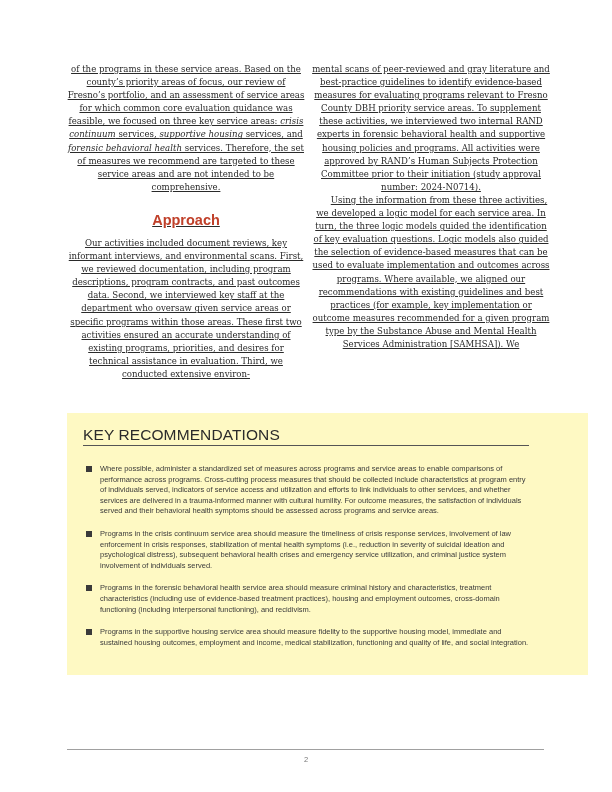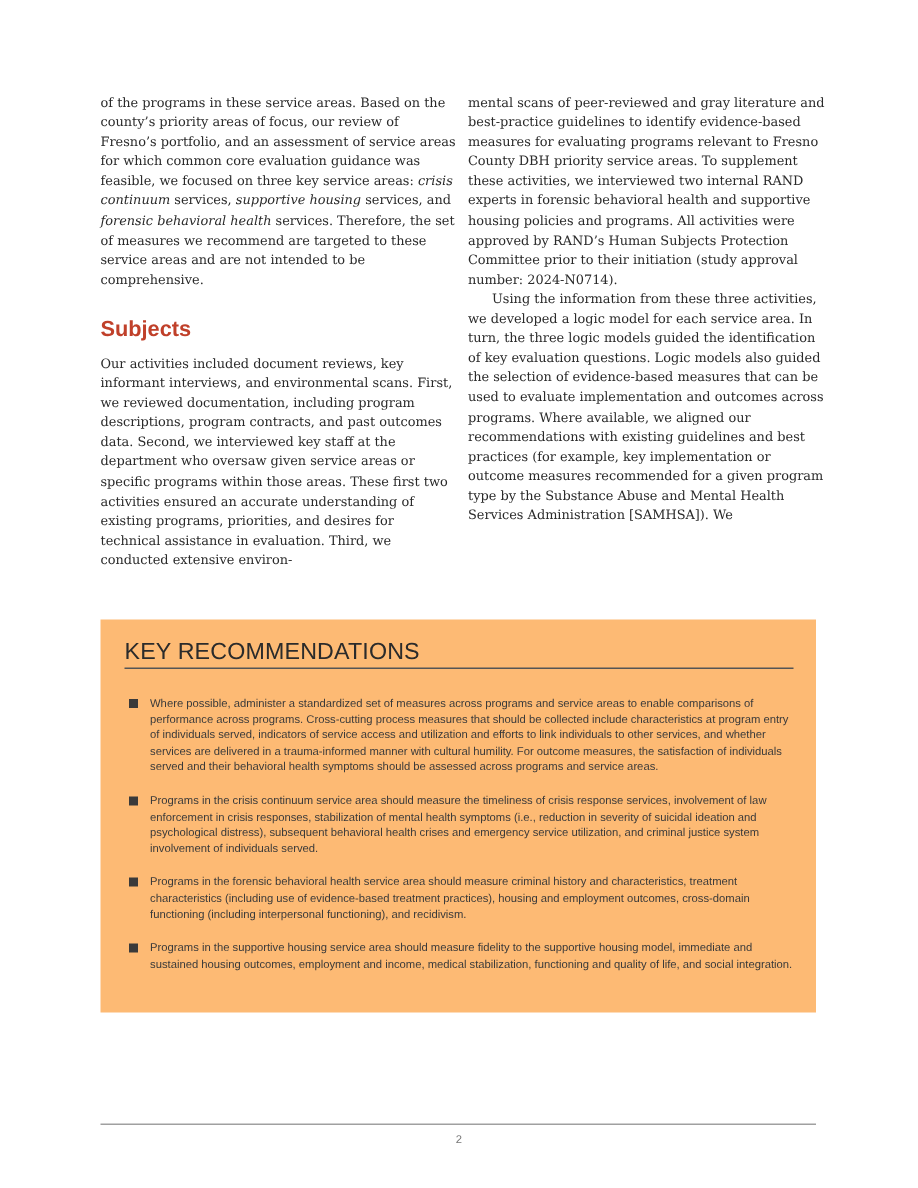--- a/index.html
+++ b/index.html
@@ -1,34 +1,36 @@
 <!DOCTYPE html>
 <html><head>
 <meta charset="utf-8">
 <style>
   html, body { margin: 0; padding: 0; background: #ffffff; }
   body { width: 612px; height: 792px; position: relative; overflow: hidden; }
   .col {
     position: absolute; top: 63px; width: 238px;
     font-family: "DejaVu Serif", "Liberation Serif", serif;
     font-size: 8.6px; line-height: 13.1px; color: #2a2a2a;
-    text-align: left;
+    text-align: center;
+    text-decoration: underline;
   }
   .col p { margin: 0; }
   .col-left { left: 67px; }
   .col-right { left: 312px; }
   .indent { text-indent: 16px; }
   .section-heading {
     font-family: "Liberation Sans", sans-serif;
     font-weight: bold; font-size: 14.5px; color: #c0402a;
     margin: 17px 0 8px 0; line-height: 18px;
   }
   .box {
     position: absolute; left: 67px; top: 413px; width: 477px; height: 262px;
-    background: #fdba74;
+    background: #fef9c3;
+    padding-left: 44px;
   }
   .box-title {
     position: absolute; left: 16px; top: 12px; width: 446px;
     font-family: "Liberation Sans", sans-serif;
     font-size: 15.5px; color: #2b2b2b; letter-spacing: 0.1px;
     padding-bottom: 1px; border-bottom: 1px solid #555;
     line-height: 19px;
   }
   .rec-list {
     position: absolute; left: 16px; top: 39px; width: 446px;
@@ -51,21 +53,21 @@
   }
   em { font-style: italic; }
 </style>
 </head>
 <body>
 
 <div class="col col-left">
   <p>
     <span>of the programs in these service areas. Based on the county’s priority areas of focus, our review of Fresno’s portfolio, and an assessment of service areas for which common core evaluation guidance was feasible, we focused on three key service areas: </span><em>crisis continuum</em><span> services, </span><em>supportive housing</em><span> services, and </span><em>forensic behavioral health</em><span> services. Therefore, the set of measures we recommend are targeted to these service areas and are not intended to be comprehensive.</span>
   </p>
-  <h2 class="section-heading">Subjects</h2>
+  <h2 class="section-heading">Approach</h2>
   <p>Our activities included document reviews, key informant interviews, and environmental scans. First, we reviewed documentation, including program descriptions, program contracts, and past outcomes data. Second, we interviewed key staff at the department who oversaw given service areas or specific programs within those areas. These first two activities ensured an accurate understanding of existing programs, priorities, and desires for technical assistance in evaluation. Third, we conducted extensive environ-</p>
 </div>
 
 <div class="col col-right">
   <p>mental scans of peer-reviewed and gray literature and best-practice guidelines to identify evidence-based measures for evaluating programs relevant to Fresno County DBH priority service areas. To supplement these activities, we interviewed two internal RAND experts in forensic behavioral health and supportive housing policies and programs. All activities were approved by RAND’s Human Subjects Protection Committee prior to their initiation (study approval number: 2024-N0714).</p>
   <p class="indent">Using the information from these three activities, we developed a logic model for each service area. In turn, the three logic models guided the identification of key evaluation questions. Logic models also guided the selection of evidence-based measures that can be used to evaluate implementation and outcomes across programs. Where available, we aligned our recommendations with existing guidelines and best practices (for example, key implementation or outcome measures recommended for a given program type by the Substance Abuse and Mental Health Services Administration [SAMHSA]). We</p>
 </div>
 
 <div class="box">
   <div class="box-title">KEY RECOMMENDATIONS</div>

